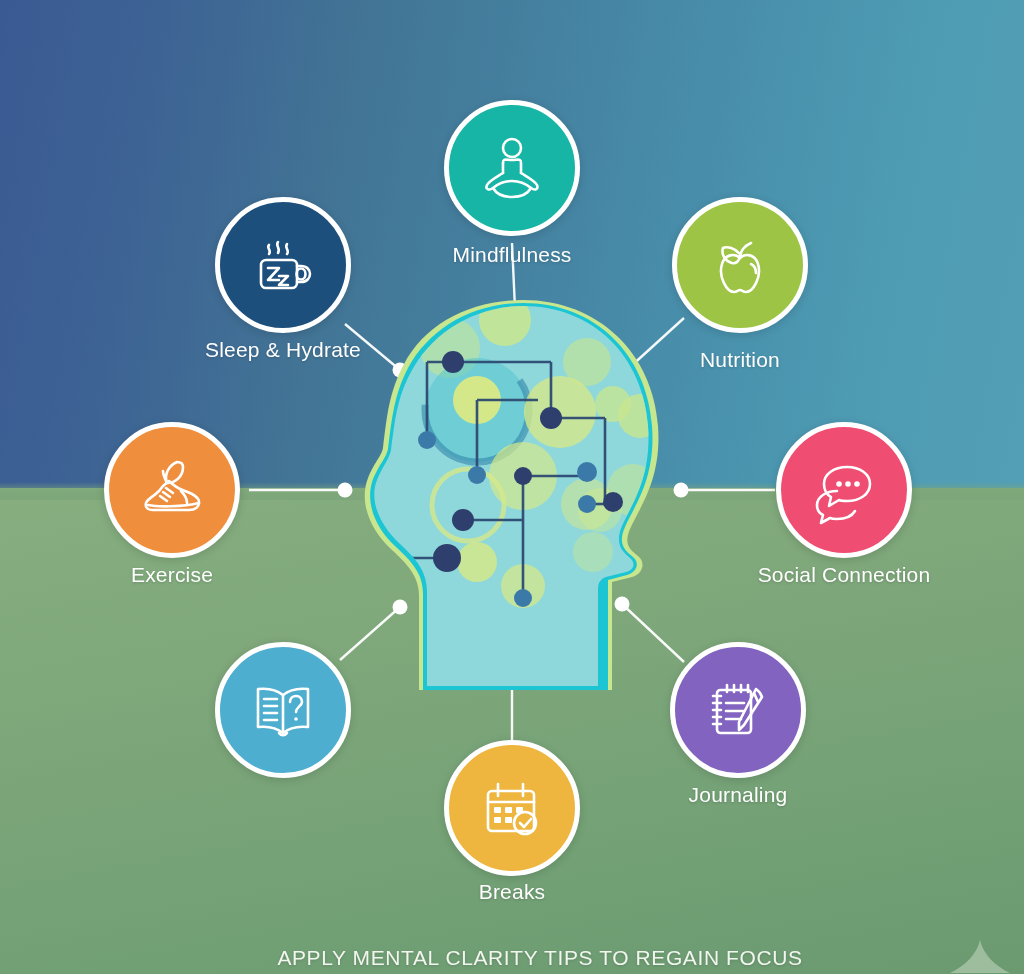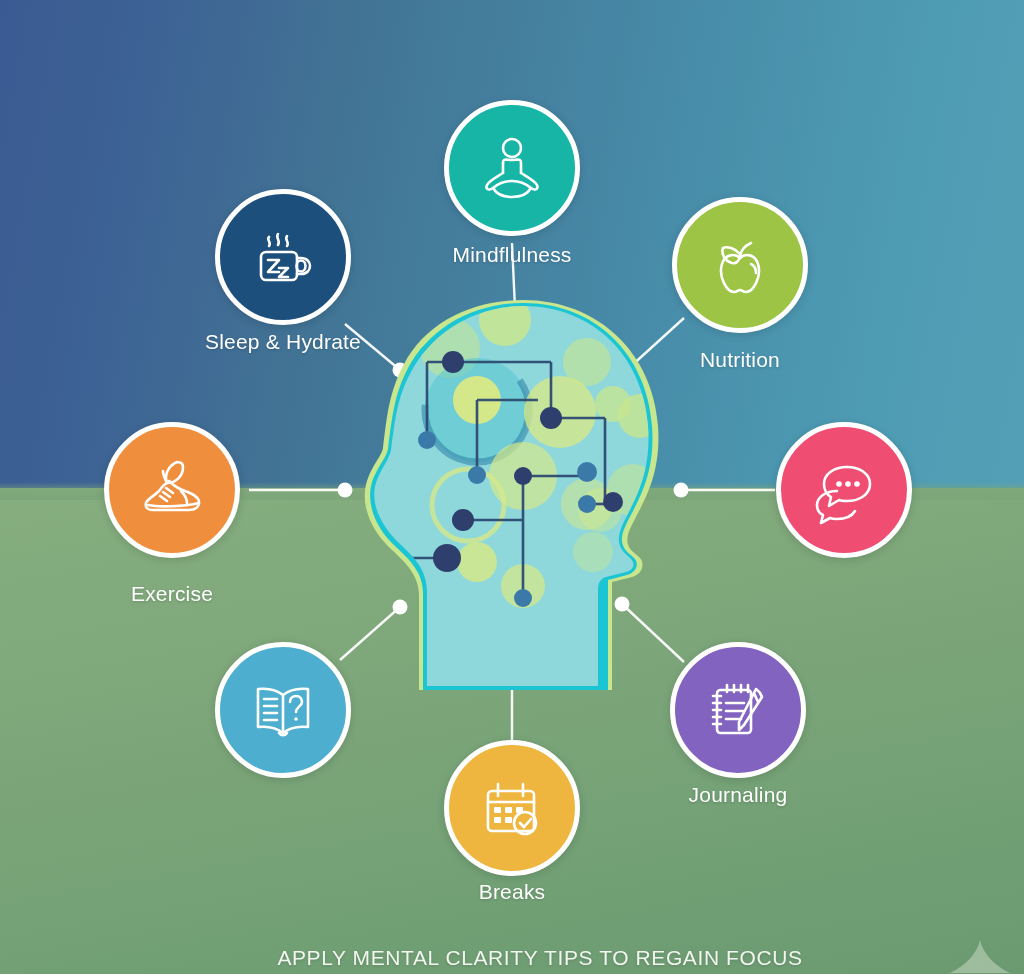--- a/index.html
+++ b/index.html
@@ -212,21 +212,21 @@
       <circle cx="37" cy="17" r="9" fill="none" stroke="#ffffff" stroke-width="2.6" stroke-linecap="round" stroke-linejoin="round"></circle>
       <path d="M28 32 C28 27 31 29 37 29 C43 29 46 27 46 32 L46 42" fill="none" stroke="#ffffff" stroke-width="2.6" stroke-linecap="round" stroke-linejoin="round"></path>
       <path d="M28 32 L28 42" fill="none" stroke="#ffffff" stroke-width="2.6" stroke-linecap="round" stroke-linejoin="round"></path>
       <path d="M28 42 C20 47 14 50 12 54 C10 58 14 60 18 57" fill="none" stroke="#ffffff" stroke-width="2.6" stroke-linecap="round" stroke-linejoin="round"></path>
       <path d="M46 42 C54 47 60 50 62 54 C64 58 60 60 56 57" fill="none" stroke="#ffffff" stroke-width="2.6" stroke-linecap="round" stroke-linejoin="round"></path>
       <path d="M18 57 C22 64 30 66 37 66 C44 66 52 64 56 57 C50 52 44 50 37 50 C30 50 24 52 18 57 Z" fill="none" stroke="#ffffff" stroke-width="2.6" stroke-linecap="round" stroke-linejoin="round"></path>
     </svg>
         </div>
         <div class="nlabel" style="top: 143px;">Mindflulness</div>
       </div>
-      <div class="node" style="left: 215px; top: 189px; width: 136px; height: 136px;">
+      <div class="node" style="left: 215px; top: 197px; width: 136px; height: 136px;">
         <div class="disc" style="width: 136px; height: 136px; background: rgb(29, 79, 124);">
           <svg width="74" height="74" viewBox="0 0 74 74">
       <path d="M23 17 C20 20 26 22 23 26" fill="none" stroke="#ffffff" stroke-width="2.6" stroke-linecap="round" stroke-linejoin="round"></path>
       <path d="M32 14 C29 18 35 20 32 25" fill="none" stroke="#ffffff" stroke-width="2.6" stroke-linecap="round" stroke-linejoin="round"></path>
       <path d="M41 16 C38 20 44 22 41 26" fill="none" stroke="#ffffff" stroke-width="2.6" stroke-linecap="round" stroke-linejoin="round"></path>
       <rect x="15" y="32" width="36" height="28" rx="5" fill="none" stroke="#ffffff" stroke-width="2.6" stroke-linecap="round" stroke-linejoin="round"></rect>
       <path d="M51 38 L55 38 C61 38 64 42 64 46 C64 50 61 54 55 54 L51 54" fill="none" stroke="#ffffff" stroke-width="2.6" stroke-linecap="round" stroke-linejoin="round"></path>
       <ellipse cx="55" cy="46" rx="4.5" ry="5.5" fill="none" stroke="#ffffff" stroke-width="2.6" stroke-linecap="round" stroke-linejoin="round"></ellipse>
       <path d="M22 40 L33 40 L22 52 L33 52" fill="none" stroke="#ffffff" stroke-width="2.6" stroke-linecap="round" stroke-linejoin="round"></path>
       <path d="M33 48 L42 48 L33 57 L42 57" fill="none" stroke="#ffffff" stroke-width="2.6" stroke-linecap="round" stroke-linejoin="round"></path>
@@ -251,32 +251,33 @@
       <path d="M42 9 C33 13 29 22 32 30 C41 30 48 23 48 14 C48 11 46 9 42 9 Z" fill="none" stroke="#ffffff" stroke-width="2.6" stroke-linecap="round" stroke-linejoin="round"></path>
       <path d="M32 30 C30 26 28 22 28 18" fill="none" stroke="#ffffff" stroke-width="2.6" stroke-linecap="round" stroke-linejoin="round"></path>
       <path d="M28 33 L24 38 C18 44 12 46 11 50 C10 54 12 57 18 57 L54 57 C60 57 64 54 64 49 C64 44 58 41 50 38 C44 36 38 32 34 28 Z" fill="none" stroke="#ffffff" stroke-width="2.6" stroke-linecap="round" stroke-linejoin="round"></path>
       <path d="M13 52 C22 54 48 54 64 50" fill="none" stroke="#ffffff" stroke-width="2.6" stroke-linecap="round" stroke-linejoin="round"></path>
       <path d="M31 35 L38 40" fill="none" stroke="#ffffff" stroke-width="2.6" stroke-linecap="round" stroke-linejoin="round"></path>
       <path d="M28 39 L35 44" fill="none" stroke="#ffffff" stroke-width="2.6" stroke-linecap="round" stroke-linejoin="round"></path>
       <path d="M25 43 L32 48" fill="none" stroke="#ffffff" stroke-width="2.6" stroke-linecap="round" stroke-linejoin="round"></path>
       <path d="M46 38 C50 42 52 46 52 50" fill="none" stroke="#ffffff" stroke-width="2.6" stroke-linecap="round" stroke-linejoin="round"></path>
     </svg>
         </div>
-        <div class="nlabel" style="top: 141px; margin-top: 19px;">Exercise</div>
+        <div class="nlabel" style="top: 141px;">Exercise</div>
       </div>
       <div class="node" style="left: 776px; top: 422px; width: 136px; height: 136px;">
         <div class="disc" style="width: 136px; height: 136px; background: rgb(239, 78, 114);">
           <svg width="74" height="74" viewBox="0 0 74 74">
       <path d="M40 14 C53 14 63 21 63 31 C63 41 53 48 40 48 C37 48 34 48 32 47 L22 53 L24 44 C19 41 17 36 17 31 C17 21 27 14 40 14 Z" fill="none" stroke="#ffffff" stroke-width="2.6" stroke-linecap="round" stroke-linejoin="round"></path>
       <circle cx="32" cy="31" r="2.8" fill="#ffffff"></circle>
       <circle cx="41" cy="31" r="2.8" fill="#ffffff"></circle>
       <circle cx="50" cy="31" r="2.8" fill="#ffffff"></circle>
       <path d="M30 38 C19 38 10 44 10 52 C10 56 12 60 16 62 L14 70 L23 65 C25 66 28 66 30 66 C38 66 45 63 48 58" fill="none" stroke="#ffffff" stroke-width="2.6" stroke-linecap="round" stroke-linejoin="round"></path>
     </svg>
         </div>
+        <div class="nlabel" style="top: 141px;">Social Connection</div>
       </div>
       <div class="node" style="left: 215px; top: 642px; width: 136px; height: 136px;">
         <div class="disc" style="width: 136px; height: 136px; background: rgb(78, 174, 208);">
           <svg width="74" height="74" viewBox="0 0 74 74">
       <path d="M37 22 C31 17 21 15 12 16 L12 54 C21 53 31 55 37 60 C43 55 53 53 62 54 L62 16 C53 15 43 17 37 22 Z" fill="none" stroke="#ffffff" stroke-width="2.6" stroke-linecap="round" stroke-linejoin="round"></path>
       <path d="M37 22 L37 60" fill="none" stroke="#ffffff" stroke-width="2.6" stroke-linecap="round" stroke-linejoin="round"></path>
       <path d="M18 26 L31 26" fill="none" stroke="#ffffff" stroke-width="2.6" stroke-linecap="round" stroke-linejoin="round"></path>
       <path d="M18 33 L31 33" fill="none" stroke="#ffffff" stroke-width="2.6" stroke-linecap="round" stroke-linejoin="round"></path>
       <path d="M18 40 L31 40" fill="none" stroke="#ffffff" stroke-width="2.6" stroke-linecap="round" stroke-linejoin="round"></path>
       <path d="M18 47 L31 47" fill="none" stroke="#ffffff" stroke-width="2.6" stroke-linecap="round" stroke-linejoin="round"></path>

